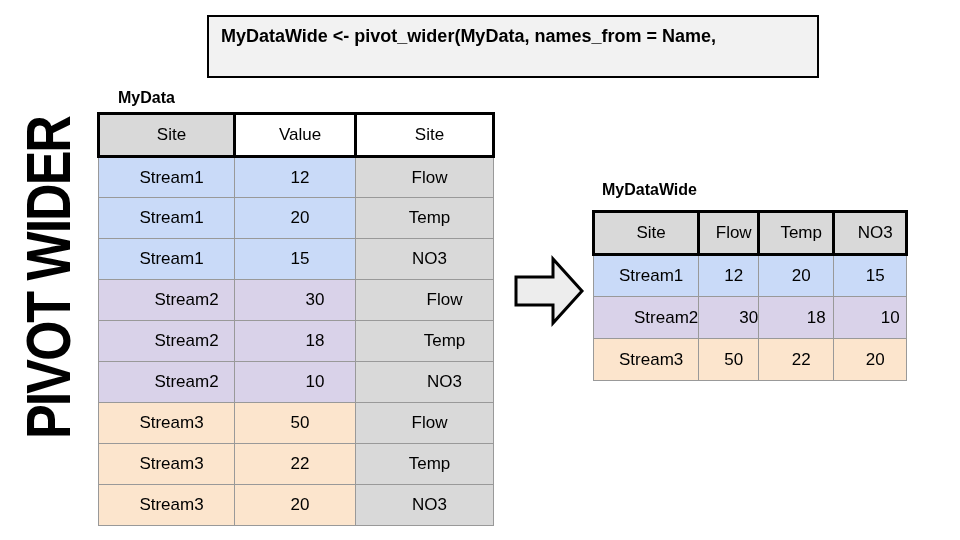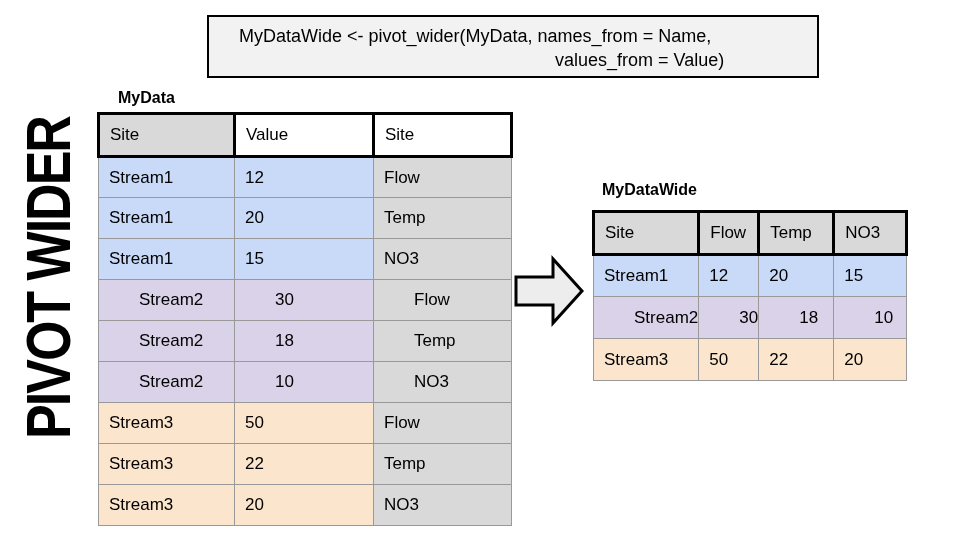--- a/index.html
+++ b/index.html
@@ -31,22 +31,22 @@
 
   
   .code-box {
     position: absolute;
     left: 207px;
     top: 15px;
     width: 612px;
     height: 63px;
     background: var(--code-box-bg, #f2f2f2);
     border: 2px solid #000;
-    padding: 7px 0 0 30px;
-    font-weight: normal;
+    padding: 7px 0 0 12px;
+    font-weight: bold;
     font-size: 18px;
     line-height: 24px;
     white-space: nowrap;
   }
   .code-line2 { padding-left: 316px; }
 
   
   .tbl-label {
     position: absolute;
     font-size: 16px;
@@ -58,33 +58,33 @@
 
   
   table {
     position: absolute;
     border-collapse: collapse;
     table-layout: fixed;
     font-size: 17px;
   }
   th, td {
     padding: 0 0 0 10px;
-    text-align: left;
+    text-align: center;
     vertical-align: middle;
     font-weight: normal;
     overflow: hidden;
   }
   th { border: 3px solid #000; }
   td { border: 1px solid #999; margin-top: 36px; }
 
   .long-table { left: 97px; top: 112px; }
   .long-table th { height: 43px; }
   .long-table td { height: 41px; }
   .long-table .col-0 { width: 136px; }
-  .long-table .col-1 { width: 139px; }
+  .long-table .col-1 { width: 121px; }
   .long-table .col-2 { width: 138px; }
 
   .wide-table { left: 592px; top: 210px; }
   .wide-table th { height: 43px; background: var(--header-gray, #d9d9d9); }
   .wide-table td { height: 42px; }
   .wide-table .col-0 { width: 93px; }
   .wide-table .col-1 { width: 55px; }
   .wide-table .col-2 { width: 75px; }
   .wide-table .col-3 { width: 73px; }
 
@@ -105,21 +105,20 @@
     height: 78px;
   }
 </style>
 </head>
 <body>
 
 <div class="side-title">PIVOT WIDER</div>
 
 <div class="code-box">
   <div class="code-line1">MyDataWide &lt;- pivot_wider(MyData, names_from = Name,</div>
-  <div class="code-line2">values_from = Value)</div>
 </div>
 
 <div class="tbl-label label-mydata">MyData</div>
 
 <table class="long-table">
   <thead>
     <tr>
       <th class="col-0 th-gray">Site</th>
       <th class="col-1 th-white">Value</th>
       <th class="col-2 th-white">Site</th>

